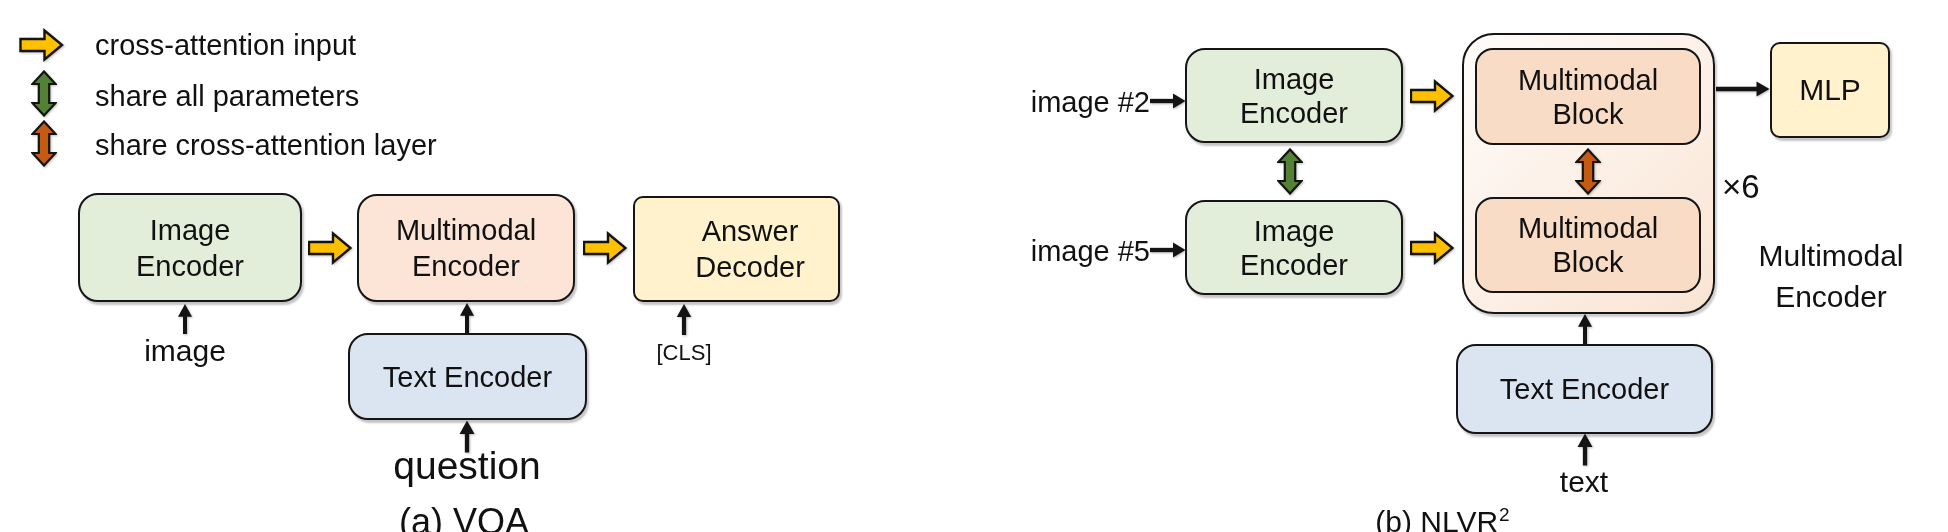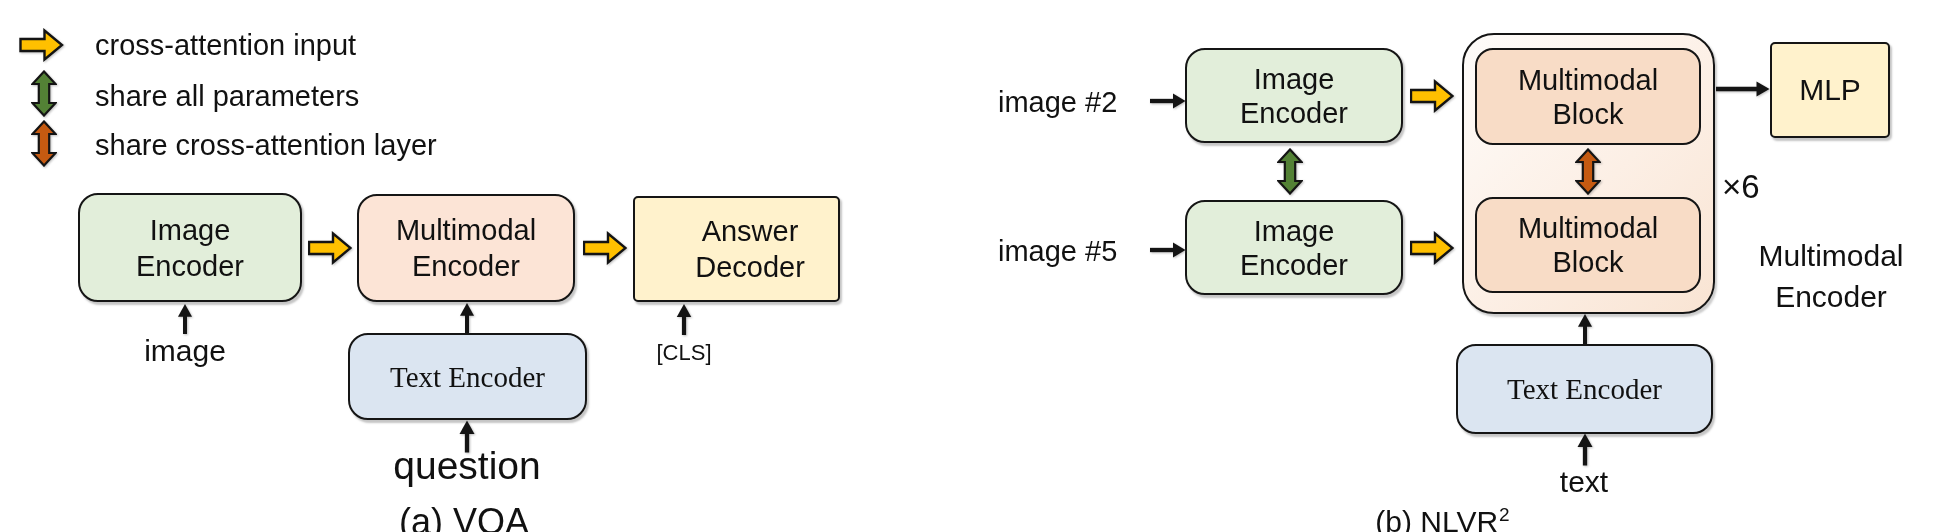--- a/index.html
+++ b/index.html
@@ -9,30 +9,30 @@
   }
   .box{
     position:absolute;box-sizing:border-box;border:2.5px solid #151515;
     display:flex;align-items:center;justify-content:center;text-align:center;
     box-shadow:2px 2.5px 2px rgba(90,90,90,0.35);
   }
   .box .box-label{white-space:pre-line;line-height:36px;font-size:29px;}
   .green{background:#e2eeda;border-radius:20px;}
   .pink{background:#fce4d6;border-radius:20px;}
   .peach{background:#f8dcc6;border-radius:18px;}
-  .yellow{background:#fff2cc;border-radius:5px;}
-  .blue{background:#dbe5f1;border-radius:20px;font-family:Liberation Serif, serif;}
+  .yellow{background:#fff2cc;border-radius:10px;}
+  .blue{background:#dbe5f1;border-radius:20px;}
   .container-box{
     position:absolute;box-sizing:border-box;border:2.5px solid #151515;border-radius:32px;
     background:linear-gradient(135deg,#fefcfa 0%,#fcefe5 55%,#f9e4d3 100%);
     box-shadow:2px 2.5px 2px rgba(90,90,90,0.3);
   }
   .lbl{position:absolute;font-size:29px;line-height:32px;color:#111;}
   .center{text-align:center;}
-  .right{text-align:left;}
+  .right{text-align:right;}
   .arrow{position:absolute;filter:drop-shadow(1.5px 1.5px 1px rgba(110,110,110,0.45));}
   .fatArrow polygon{fill:#FFC000;stroke:#141414;stroke-width:2.4;stroke-linejoin:miter;}
   .dblArrow polygon{stroke:#141414;stroke-width:2.2;stroke-linejoin:miter;}
   .dblArrow.greenA polygon{fill:#538135;}
   .dblArrow.orangeA polygon{fill:#C55A11;}
   .thinArrow line{stroke:#141414;stroke-width:4.3;}
   .thinArrow polygon{fill:#141414;stroke:none;}
   .sup{font-size:19px;position:relative;top:-11px;margin-left:1px;}
 </style>
 </head>

